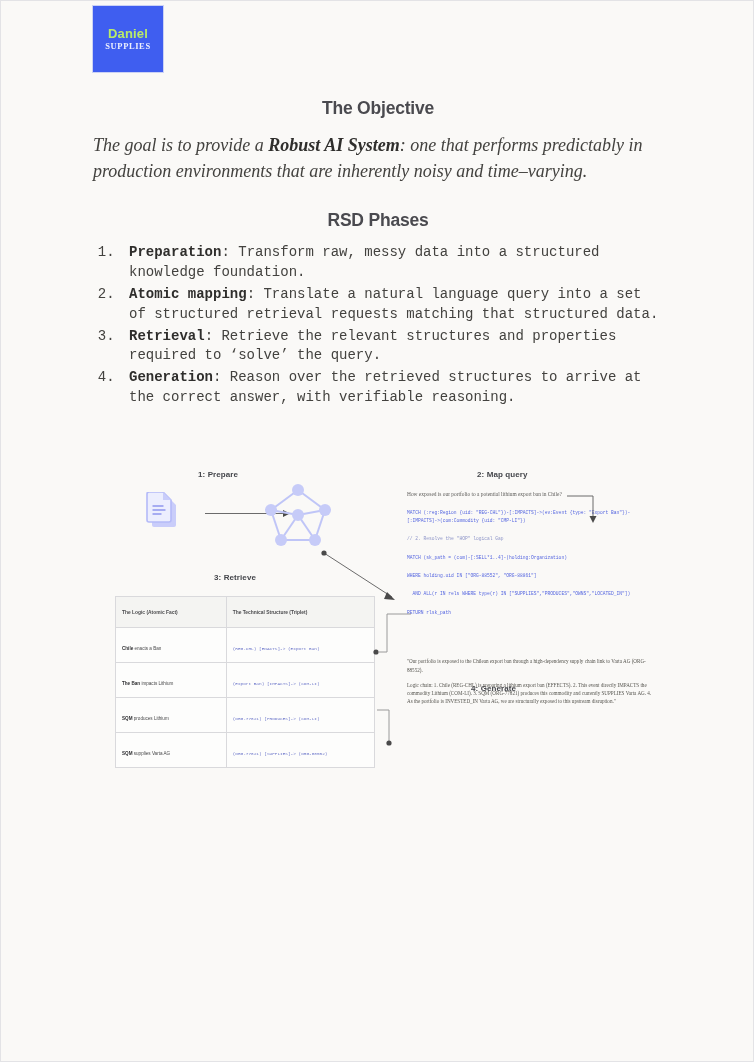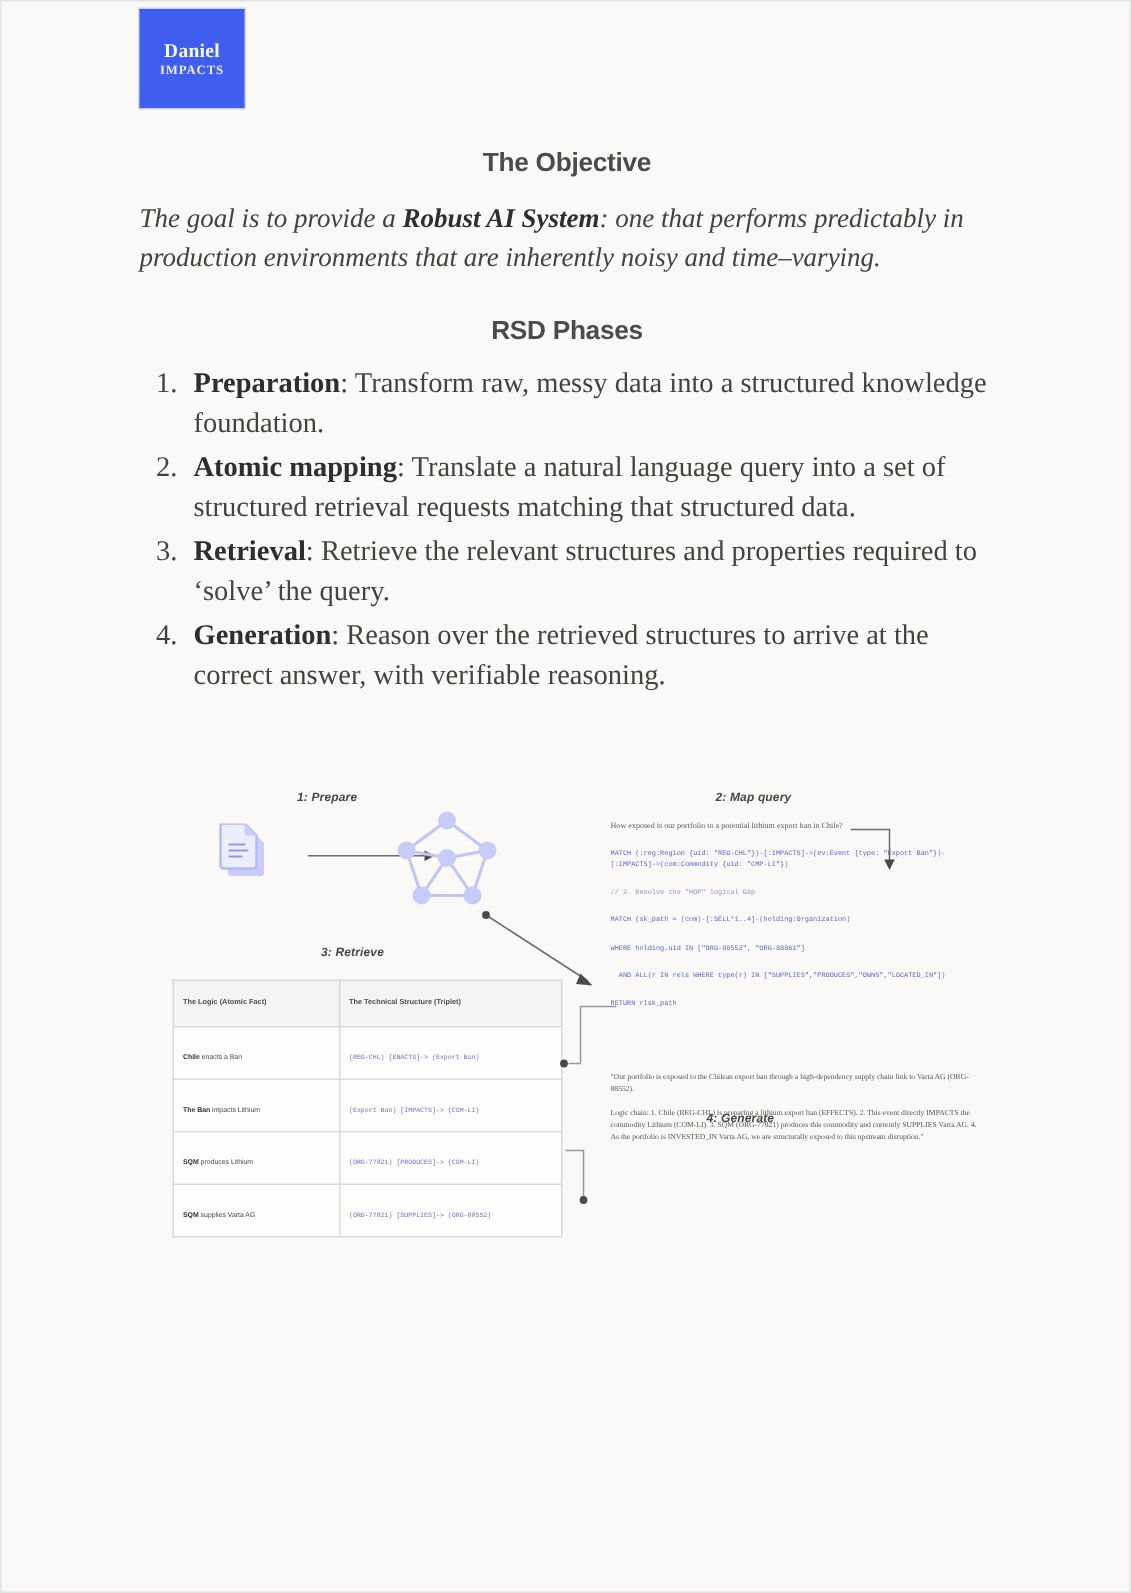--- a/index.html
+++ b/index.html
@@ -24,23 +24,23 @@
   .logo{
     margin-top:5px;
     width:70px;height:66px;
     background:#3f5ef0;
     color:#ffffff;
     display:flex;flex-direction:column;
     align-items:center;justify-content:center;
     box-shadow:0 0 0 1px rgba(63,94,240,.25);
   }
   .logo-top{
-    font-family:Liberation Serif, serif;
+    font-family:Liberation Sans, sans-serif;
     font-size:13px;font-weight:700;letter-spacing:.2px;line-height:1.05;
-    color:#ffffff;opacity:.96;
+    color:#bef264;opacity:.96;
   }
   .logo-bottom{
     font-family:"Liberation Serif", serif;
     font-size:8.5px;font-weight:700;letter-spacing:.6px;line-height:1.1;
     color:#ffffff;opacity:.9;margin-top:1px;
   }
 
   
   h2.sec{
     font-family:"Liberation Sans", sans-serif;
@@ -48,41 +48,41 @@
     color:#4a4a4f;margin:26px 0 0 0;text-align:center;
   }
   p.body{
     font-size:18px;line-height:1.42;color:#43423f;
     margin:14px 0 0 0;
     font-style:italic;
   }
   p.body b{font-weight:700;color:#2f2e2c;}
   ol.phases{
     margin:12px 0 0 0;padding-left:30px;
-    font-size:19px;line-height:1.42;color:#43423f;
+    font-size:14px;line-height:1.42;color:#43423f;font-family:Liberation Mono, monospace;
   }
   ol.phases li{margin:0 0 2px 0;padding-left:6px;}
   ol.phases li b{font-weight:700;color:#2f2e2c;}
   a.inline-link{
     color:#3b3a37;text-decoration:underline;
     background:#dfe3fb;
     text-decoration-color:#8e9bea;
   }
 
   
   #diagram{
     position:relative;
     margin-top:52px;
     width:570px;height:360px;
     font-family:"Liberation Sans", sans-serif;
   }
   .dg-label{
     position:absolute;
     font-size:8px;font-weight:700;color:#44464b;
-    letter-spacing:.1px;white-space:nowrap;font-style:italic;
+    letter-spacing:.1px;white-space:nowrap;
   }
 
   
   .doc-icon{position:absolute;left:53px;top:32px;}
   
   .arrow1{position:absolute;left:112px;top:49px;width:86px;height:9px;}
   
   .graph{position:absolute;left:170px;top:20px;}
   
   .arrow2{position:absolute;left:228px;top:90px;width:78px;height:52px;}
@@ -138,21 +138,21 @@
   .conn{position:absolute;left:266px;top:150px;}
 </style>
 </head>
 <body>
 
 <div id="page">
   <div id="content">
 
     <div class="logo">
       <div class="logo-top">Daniel</div>
-      <div class="logo-bottom">IMPACTS</div>
+      <div class="logo-bottom">SUPPLIES</div>
     </div>
 
     <h2 class="sec">The Objective</h2>
     <p class="body"><span>The goal is to provide a </span><b>Robust AI System</b><span>: one that performs predictably in production environments that are inherently noisy and time–varying.</span></p>
 
     <h2 class="sec">RSD Phases</h2>
 
     <ol class="phases">
       <li><b>Preparation</b><span>: Transform raw, messy data into a structured knowledge foundation.</span></li>
       <li><b>Atomic mapping</b><span>: Translate a natural language query into a set of structured  retrieval requests matching that structured data.</span></li>

